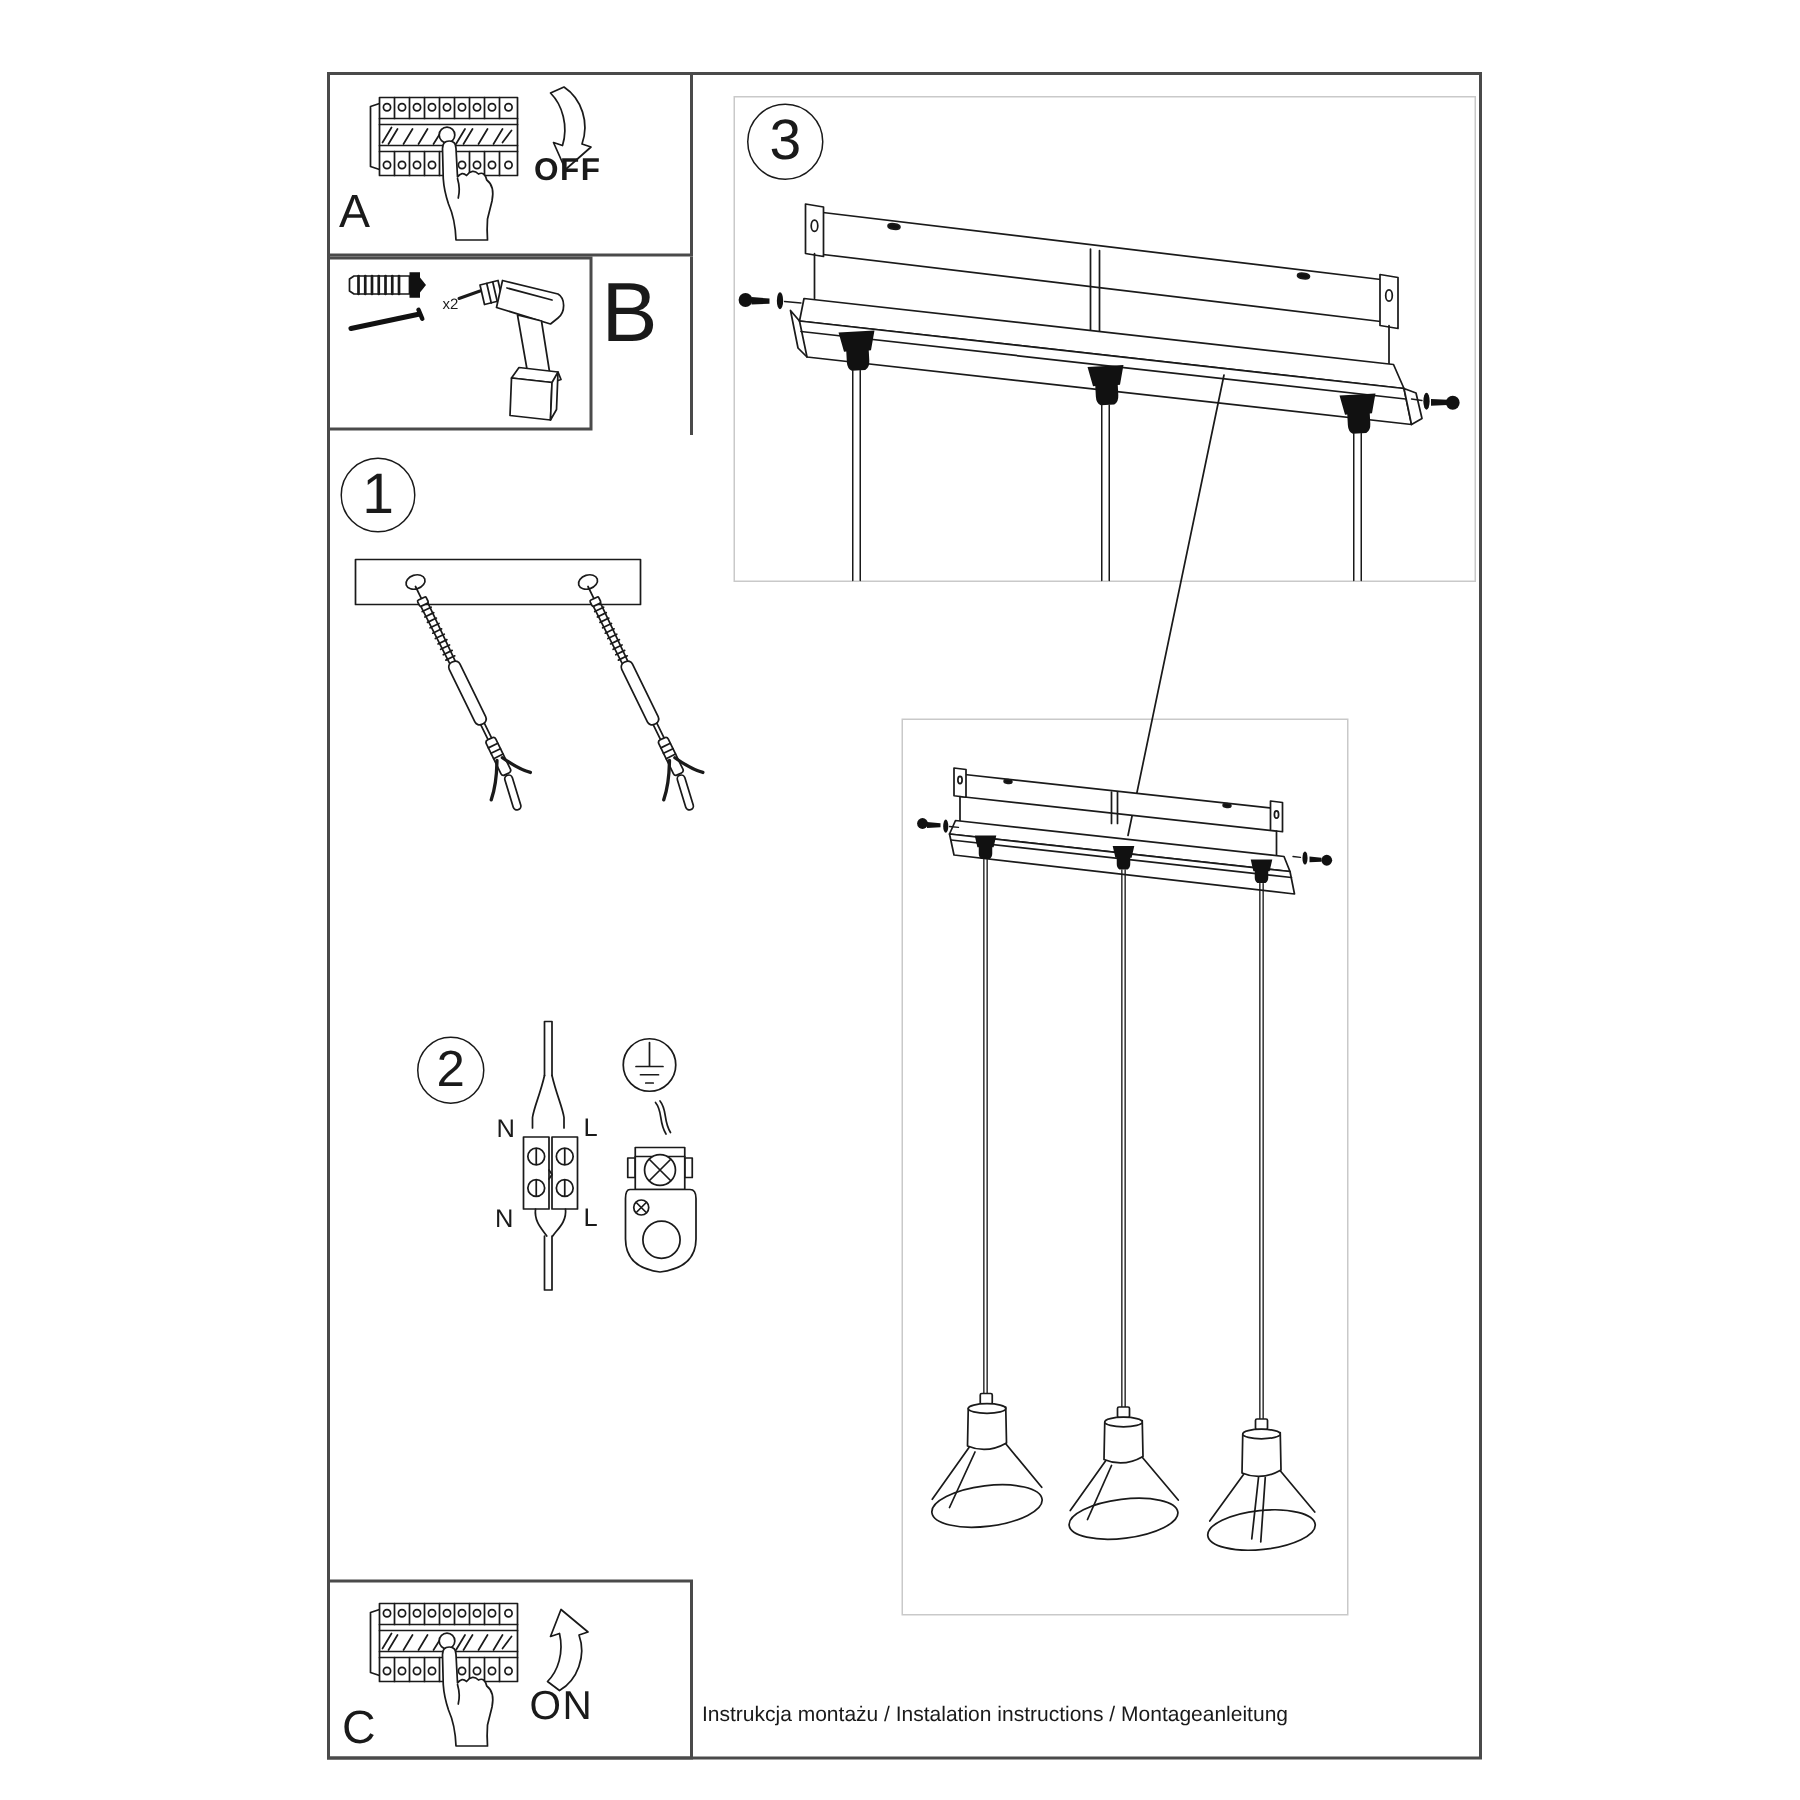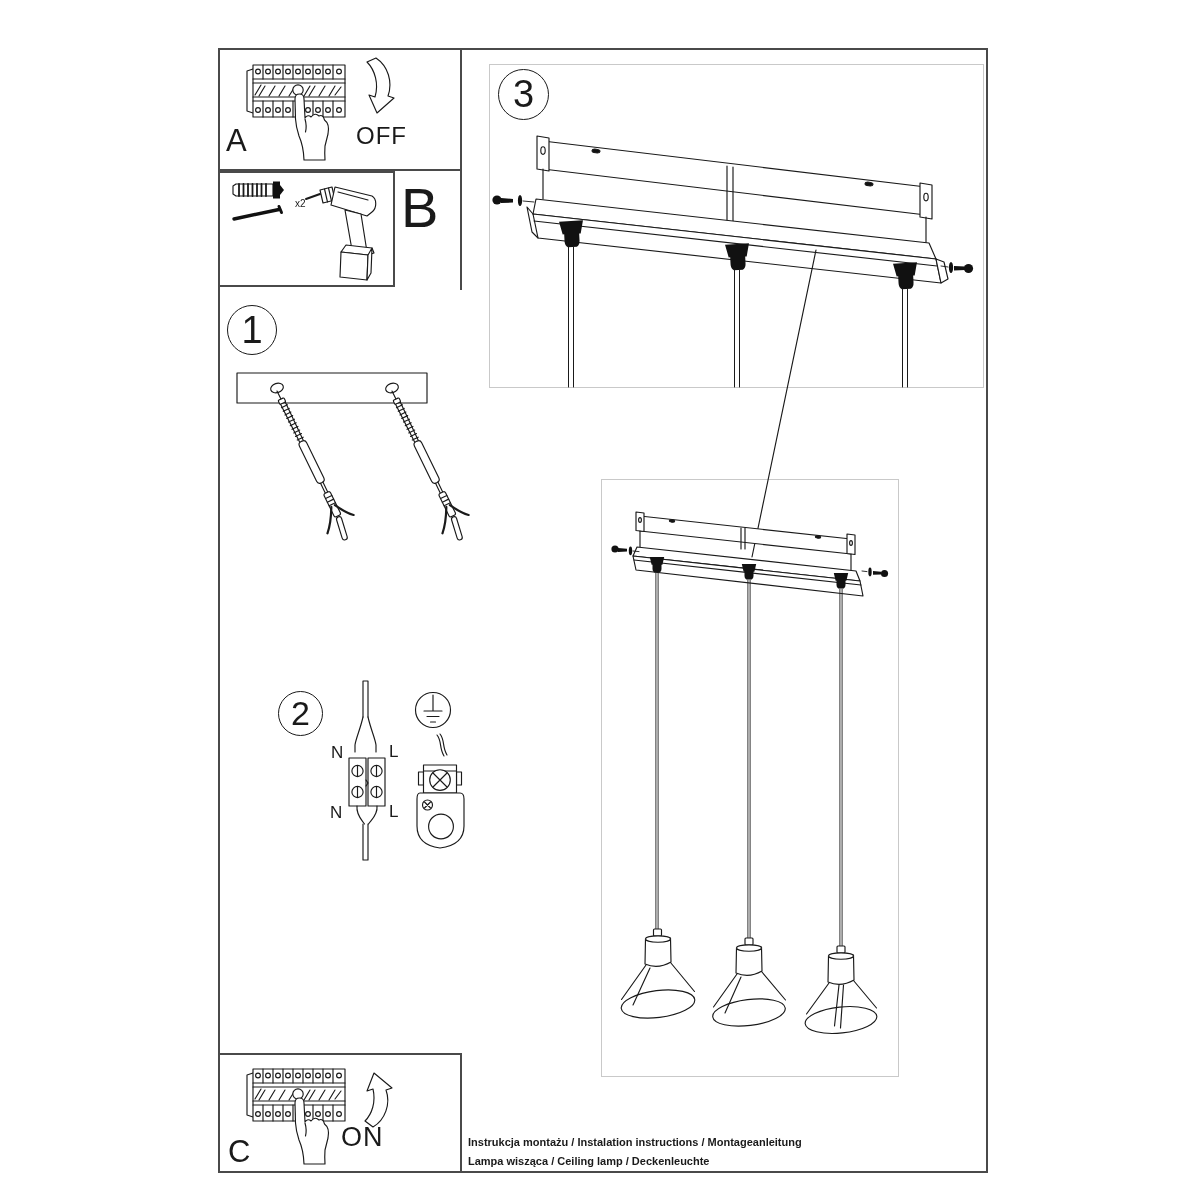--- a/index.html
+++ b/index.html
@@ -7,21 +7,21 @@
           font-family:"Liberation Sans", sans-serif;color:#1a1a1a;}
   .frame-dark{position:absolute;border:2px solid #4a4a4a;box-sizing:border-box;background:transparent;}
   .frame-light{position:absolute;border:1.3px solid #c9c9c9;box-sizing:border-box;background:transparent;}
   .vline{position:absolute;width:2px;background:#4a4a4a;}
   .step-circle{position:absolute;border:1.6px solid #1a1a1a;border-radius:50%;
                display:flex;align-items:center;justify-content:center;background:#fff;box-sizing:border-box;}
   .big-letter{position:absolute;font-weight:400;line-height:1;}
   .action-word{position:absolute;font-weight:400;line-height:1;letter-spacing:1px;}
   .wire-label{position:absolute;font-size:17px;line-height:1;}
   .qty-label{position:absolute;font-size:10px;line-height:1;}
-  .footer{position:absolute;left:468px;top:1133px;font-size:11px;line-height:19px;white-space:nowrap;font-weight:bold;}
+  .footer{position:absolute;left:468px;top:1133px;font-size:14px;line-height:19px;white-space:nowrap;}
   svg{position:absolute;left:0;top:0;}
   .art{stroke:#1a1a1a;stroke-width:1.15;fill:none;stroke-linecap:round;stroke-linejoin:round;}
 </style>
 </head>
 <body>
 
 <div id="canvas">
 
   <div class="frame-dark" style="left:218px;top:48px;width:770px;height:1125px;"></div>
 
@@ -37,34 +37,33 @@
     <span>1</span>
   </div>
   <div class="step-circle" style="left:278px;top:691px;width:45px;height:45px;font-size:34px;">
     <span>2</span>
   </div>
   <div class="step-circle" style="left:498px;top:69px;width:51px;height:51px;font-size:38px;">
     <span>3</span>
   </div>
 
   <div class="big-letter" style="left:226px;top:125px;font-size:31px;">A</div>
-  <div class="action-word" style="left:356px;top:124px;font-size:24px;">OFF</div>
+  <div class="action-word" style="left:356px;top:103px;font-size:21px;font-weight:bold;">OFF</div>
   <div class="big-letter" style="left:401px;top:180px;font-size:56px;">B</div>
   <div class="qty-label" style="left:255px;top:199px;margin-left:40px;">x2</div>
   <div class="big-letter" style="left:228px;top:1136px;font-size:31px;">C</div>
-  <div class="action-word" style="left:341px;top:1124px;font-size:27px;">ON</div>
+  <div class="action-word" style="left:353px;top:1124px;font-size:27px;">ON</div>
 
   <div class="wire-label" style="left:331px;top:744px;">N</div>
   <div class="wire-label" style="left:389px;top:743px;">L</div>
   <div class="wire-label" style="left:330px;top:804px;">N</div>
   <div class="wire-label" style="left:389px;top:803px;">L</div>
 
   <div class="footer">
     <div>Instrukcja montażu / Instalation instructions / Montageanleitung</div>
-    <div>Lampa wisząca / Ceiling lamp / Deckenleuchte</div>
   </div>
 
   <svg width="1200" height="1200" viewBox="0 0 1200 1200">
     <defs>
       <g id="breaker-g" class="art">
         <path d="M7,7 L1,9 L1,49 L7,51"></path>
         <rect x="7" y="3" width="92" height="52" fill="#fff"></rect>
         <path d="M7,17 H99 M7,21 H99 M7,35 H99 M7,39 H99"></path>
         <path d="M17,3 V17 M27,3 V17 M37,3 V17 M47,3 V17 M57,3 V17 M67,3 V17 M77,3 V17 M87,3 V17"></path>
         <path d="M17,39 V55 M27,39 V55 M37,39 V55 M47,39 V55 M57,39 V55 M67,39 V55 M77,39 V55 M87,39 V55"></path>

